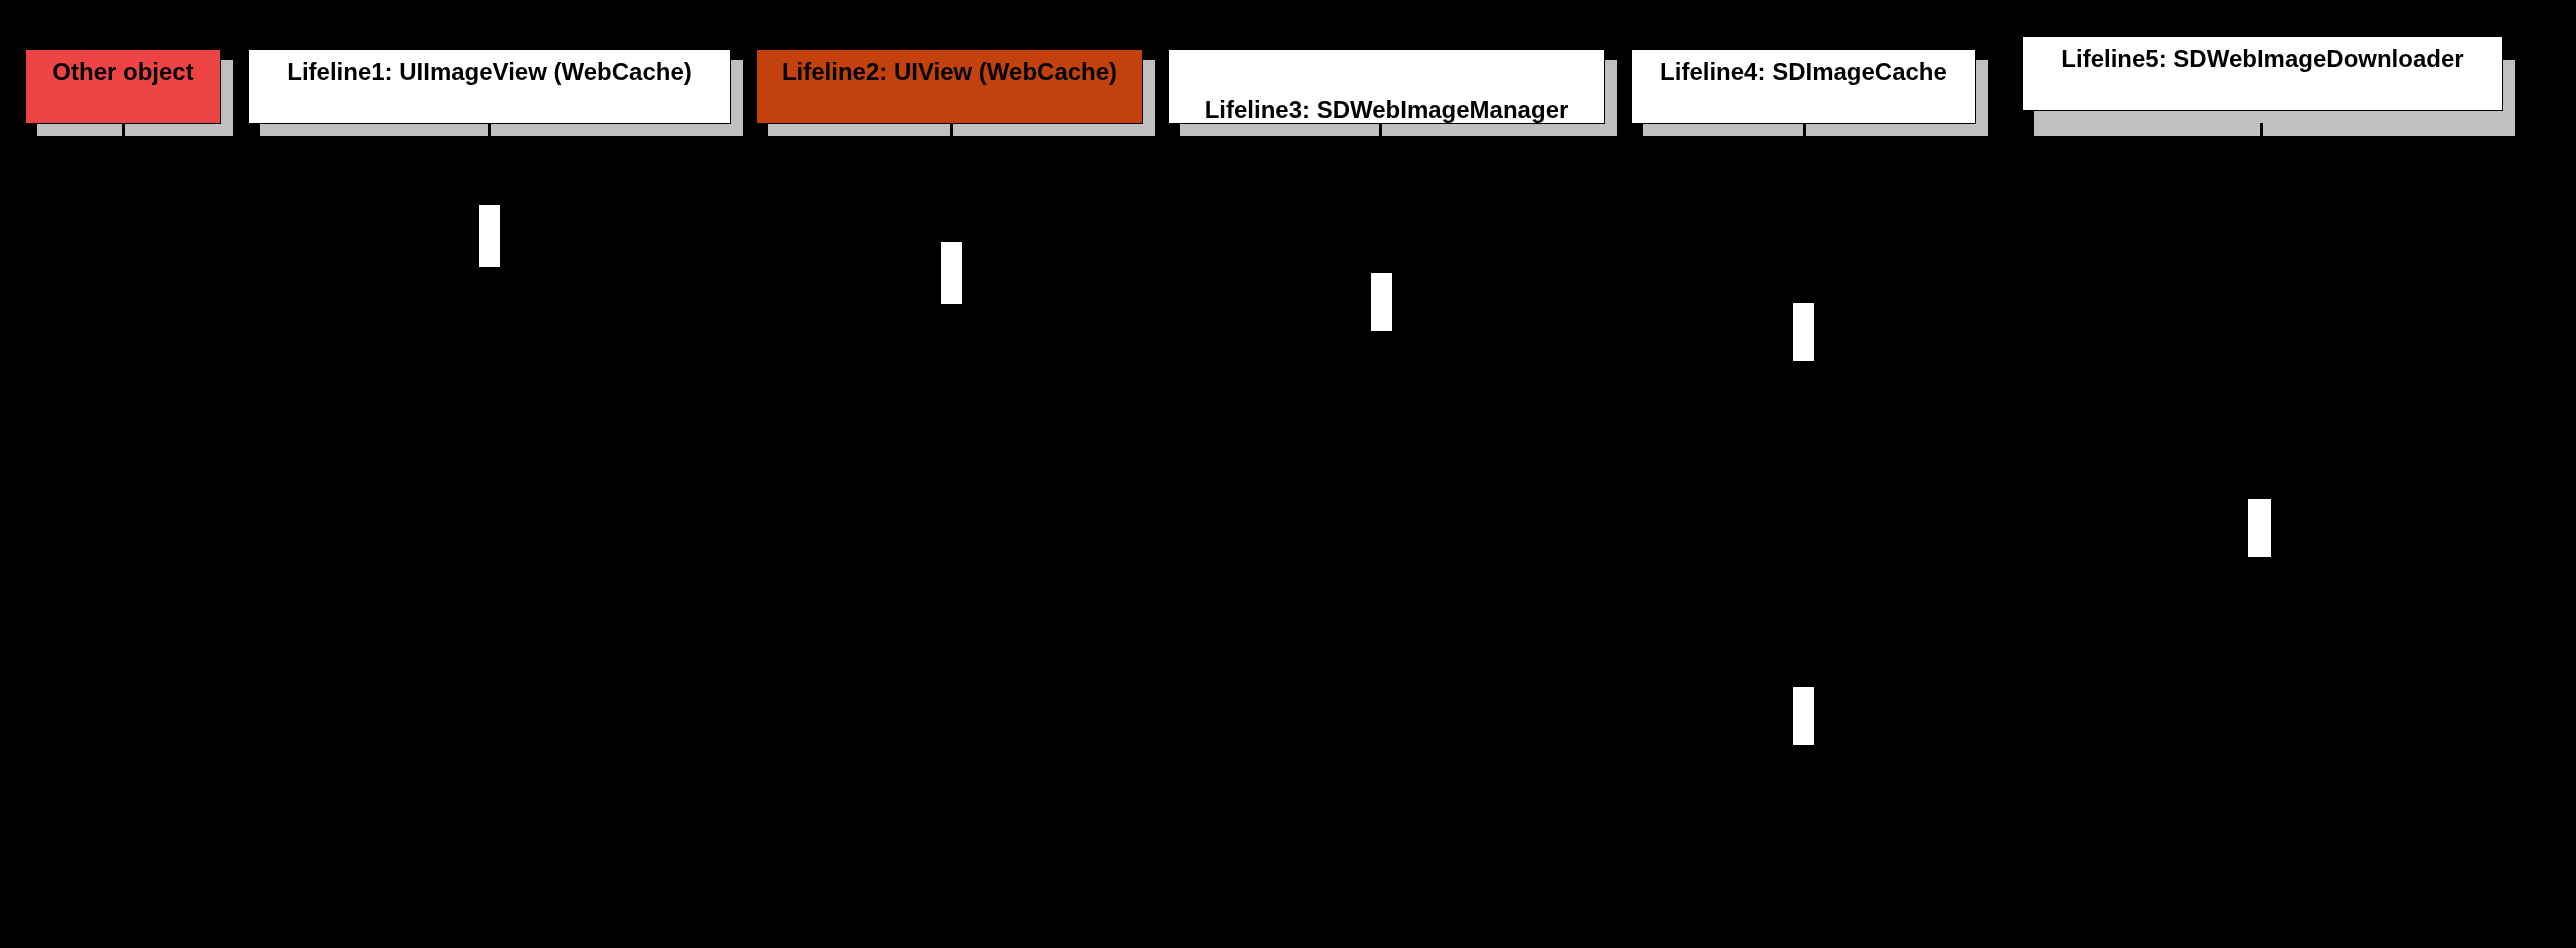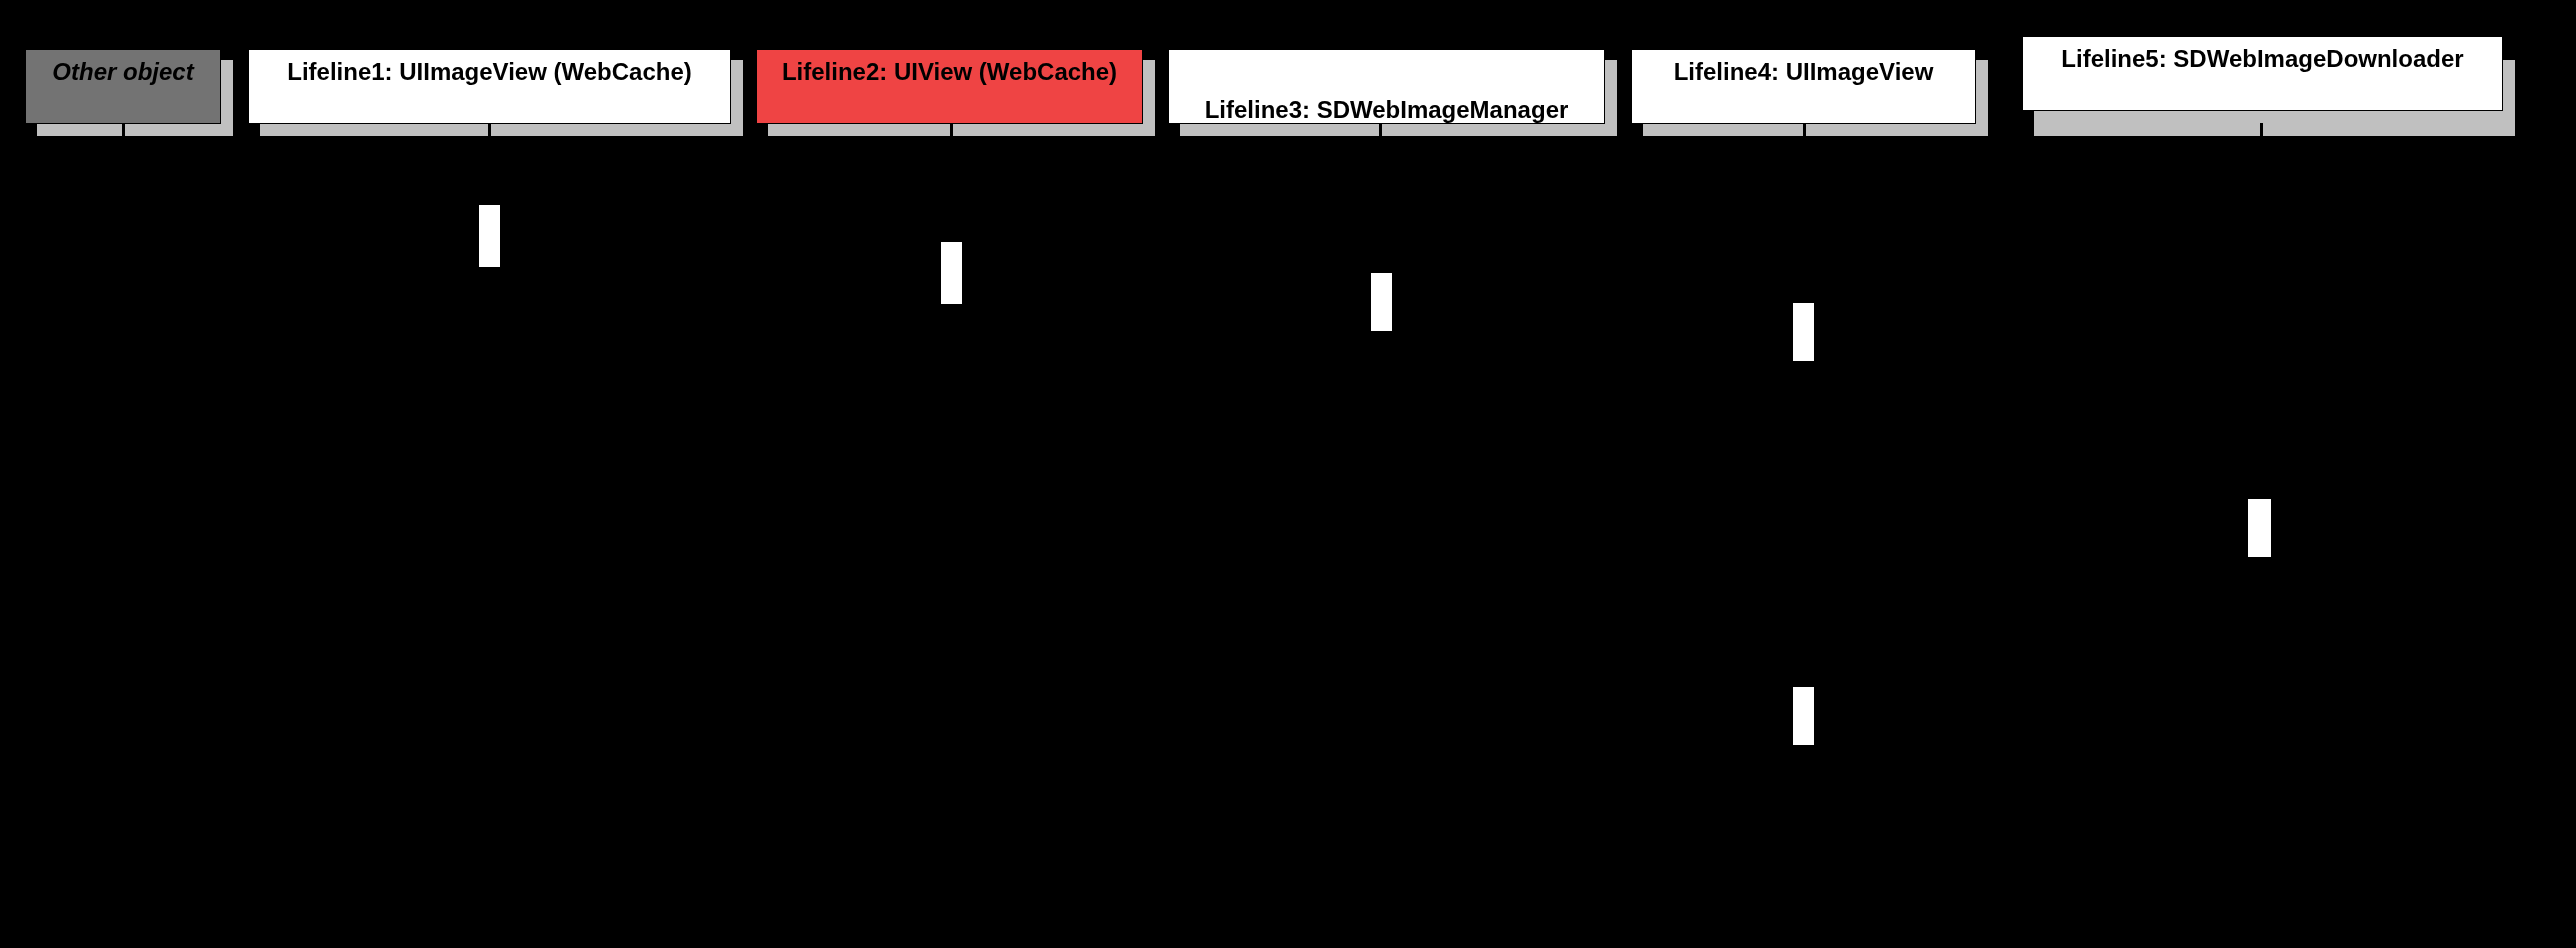--- a/index.html
+++ b/index.html
@@ -84,58 +84,58 @@
   }
 </style>
 </head>
 <body>
 
 <div id="diagram" style="width: 2576px; height: 949px; background: rgb(0, 0, 0);">
   <div id="lifelines-layer">
       <div class="lifeline" style="left: 0px;">
         <div class="head-shadow" style="left: 37px; top: 60px; width: 196px; height: 75px; background: rgb(192, 192, 192);"></div>
         <div class="head-base" style="left: 37px; top: 123px; width: 196px; height: 12.6px; background: rgb(192, 192, 192);"></div>
-        <div class="head-box" style="left: 25px; top: 49px; width: 196px; height: 75px; background: #737373; border-color: rgb(0, 0, 0); font-style: italic;">
+        <div class="head-box" style="left: 25px; top: 49px; width: 196px; height: 75px; background: #ef4444; border-color: rgb(0, 0, 0);">
           <span class="head-label">Other object</span>
         </div>
         <div class="stub" style="left: 122px; top: 123px; height: 12.6px;"></div>
         <div class="axis" style="left: 122px; top: 136px; height: 813px;"></div>
       </div>
       <div class="lifeline" style="left: 0px;">
         <div class="head-shadow" style="left: 260px; top: 60px; width: 483px; height: 75px; background: rgb(192, 192, 192);"></div>
         <div class="head-base" style="left: 260px; top: 123px; width: 483px; height: 12.6px; background: rgb(192, 192, 192);"></div>
         <div class="head-box" style="left: 248px; top: 49px; width: 483px; height: 75px; background: rgb(255, 255, 255); border-color: rgb(0, 0, 0); justify-content: flex-end;">
           <span class="head-label">Lifeline1: UIImageView (WebCache)</span>
         </div>
         <div class="stub" style="left: 488px; top: 123px; height: 12.6px;"></div>
         <div class="axis" style="left: 488px; top: 136px; height: 813px;"></div>
       </div>
       <div class="lifeline" style="left: 0px;">
         <div class="head-shadow" style="left: 768px; top: 60px; width: 387px; height: 75px; background: rgb(192, 192, 192);"></div>
         <div class="head-base" style="left: 768px; top: 123px; width: 387px; height: 12.6px; background: rgb(192, 192, 192);"></div>
-        <div class="head-box" style="left: 756px; top: 49px; width: 387px; height: 75px; background: #ef4444; border-color: rgb(0, 0, 0); justify-content: flex-end;">
+        <div class="head-box" style="left: 756px; top: 49px; width: 387px; height: 75px; background: #c2410c; border-color: rgb(0, 0, 0); justify-content: flex-end;">
           <span class="head-label">Lifeline2: UIView (WebCache)</span>
         </div>
         <div class="stub" style="left: 950px; top: 123px; height: 12.6px;"></div>
         <div class="axis" style="left: 950px; top: 136px; height: 813px;"></div>
       </div>
       <div class="lifeline" style="left: 0px;">
         <div class="head-shadow" style="left: 1180px; top: 60px; width: 437px; height: 75px; background: rgb(192, 192, 192);"></div>
         <div class="head-base" style="left: 1180px; top: 123px; width: 437px; height: 12.6px; background: rgb(192, 192, 192);"></div>
         <div class="head-box" style="left: 1168px; top: 49px; width: 437px; height: 75px; background: rgb(255, 255, 255); border-color: rgb(0, 0, 0); align-items: flex-end;">
           <span class="head-label">Lifeline3: SDWebImageManager</span>
         </div>
         <div class="stub" style="left: 1379px; top: 123px; height: 12.6px;"></div>
         <div class="axis" style="left: 1379px; top: 136px; height: 813px;"></div>
       </div>
       <div class="lifeline" style="left: 0px;">
         <div class="head-shadow" style="left: 1643px; top: 60px; width: 345px; height: 75px; background: rgb(192, 192, 192);"></div>
         <div class="head-base" style="left: 1643px; top: 123px; width: 345px; height: 12.6px; background: rgb(192, 192, 192);"></div>
         <div class="head-box" style="left: 1631px; top: 49px; width: 345px; height: 75px; background: rgb(255, 255, 255); border-color: rgb(0, 0, 0);">
-          <span class="head-label">Lifeline4: UIImageView</span>
+          <span class="head-label">Lifeline4: SDImageCache</span>
         </div>
         <div class="stub" style="left: 1803px; top: 123px; height: 12.6px;"></div>
         <div class="axis" style="left: 1803px; top: 136px; height: 813px;"></div>
       </div>
       <div class="lifeline" style="left: 0px;">
         <div class="head-shadow" style="left: 2034px; top: 60px; width: 481px; height: 75px; background: rgb(192, 192, 192);"></div>
         <div class="head-base" style="left: 2034px; top: 123px; width: 481px; height: 12.6px; background: rgb(192, 192, 192);"></div>
         <div class="head-box" style="left: 2022px; top: 36px; width: 481px; height: 75px; background: rgb(255, 255, 255); border-color: rgb(0, 0, 0);">
           <span class="head-label">Lifeline5: SDWebImageDownloader</span>
         </div>

